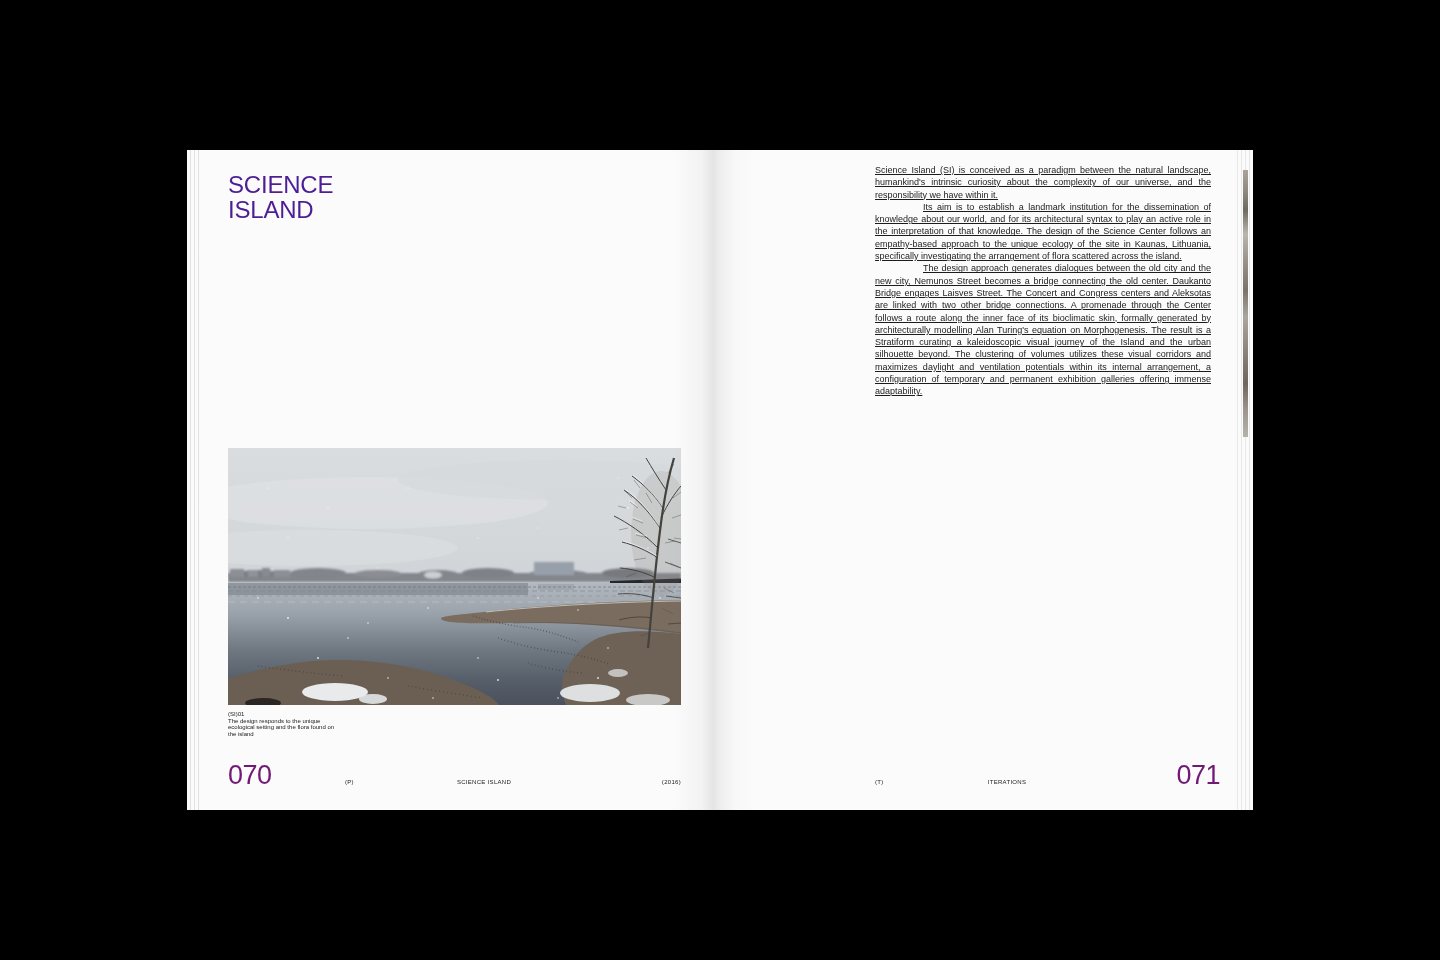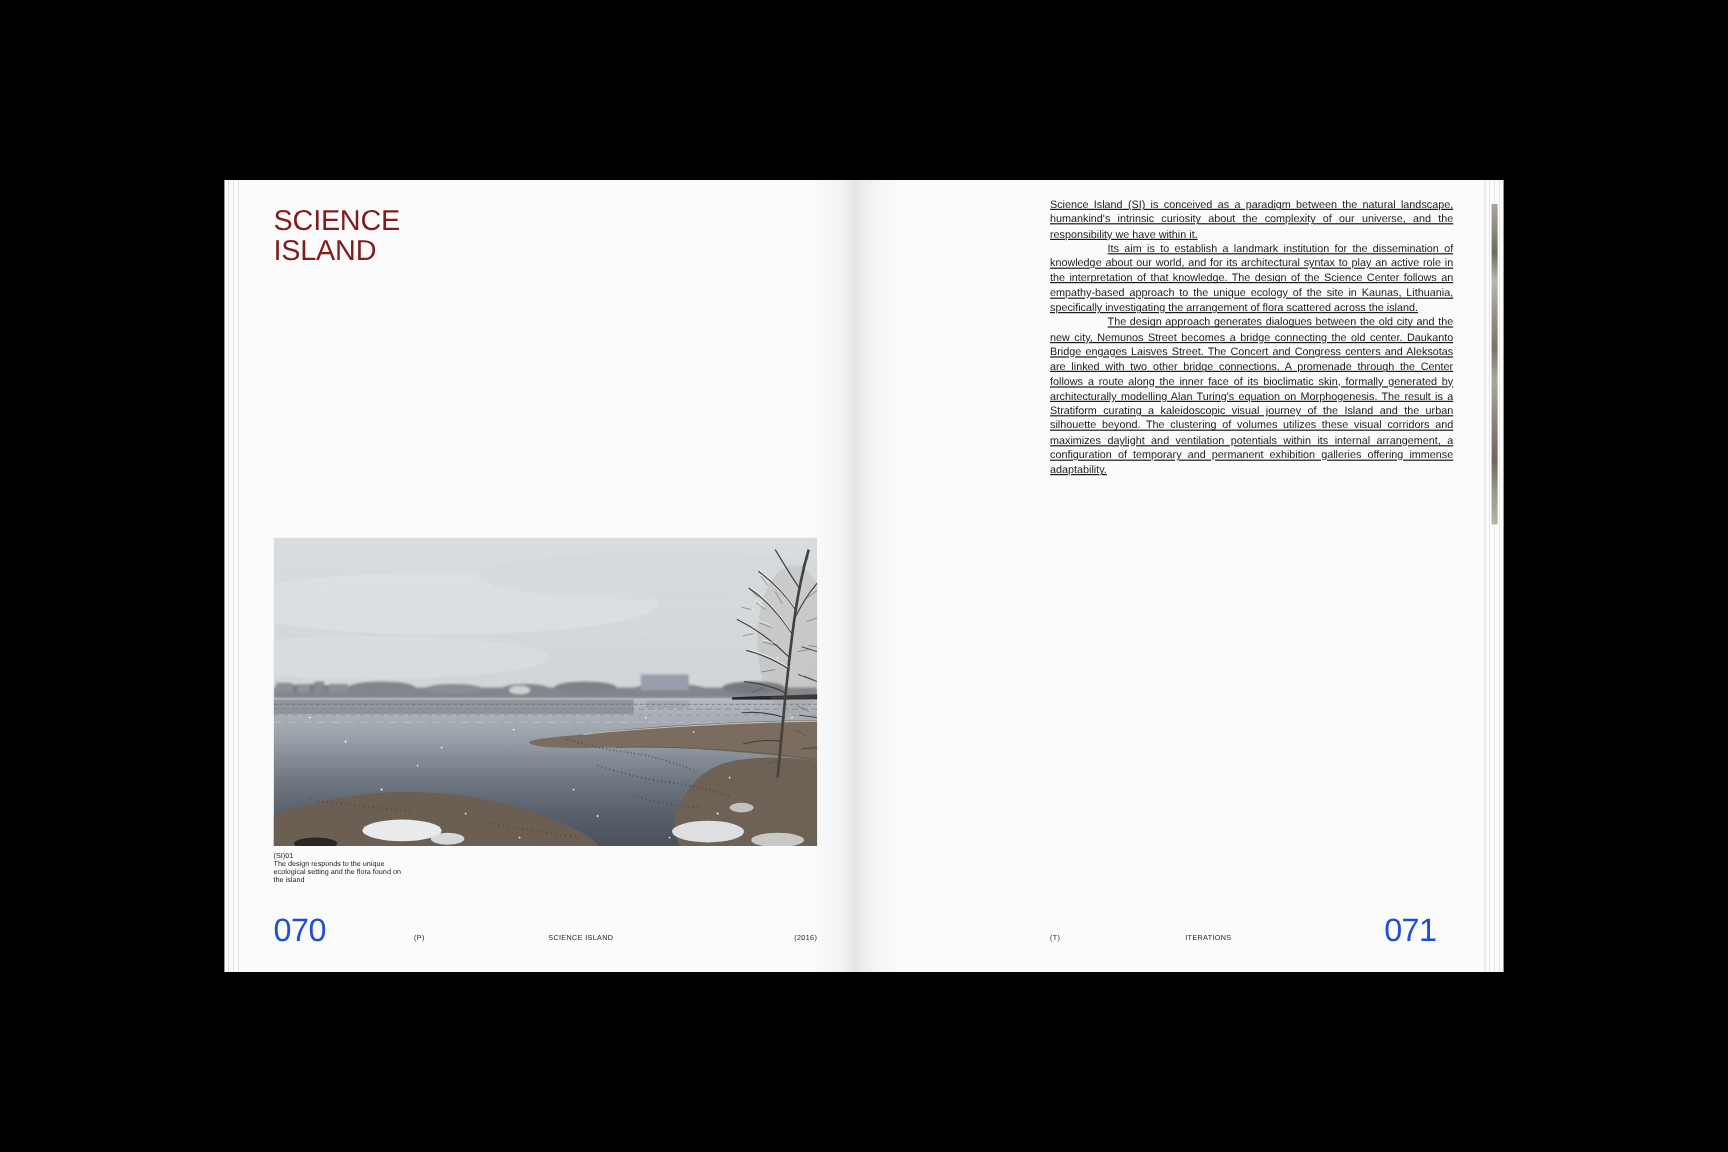--- a/index.html
+++ b/index.html
@@ -30,35 +30,35 @@
   }
   .spine-shadow {
     position:absolute; left:487px; top:0; bottom:0; width:80px; pointer-events:none;
     background:linear-gradient(90deg, rgba(0,0,0,0) 0%, rgba(0,0,0,0.035) 35%,
       rgba(0,0,0,0.09) 49%, rgba(0,0,0,0.05) 58%, rgba(0,0,0,0.015) 75%, rgba(0,0,0,0) 100%);
   }
   
   .page-title {
     position:absolute; left:41px; top:22px;
     font-size:24px; line-height:25px; font-weight:500; letter-spacing:-0.2px;
-    color:#7f1d1d; white-space:pre-line;
+    color:#4c1d95; white-space:pre-line;
   }
   .photo { position:absolute; left:41px; top:298px; width:453px; height:257px; }
   .photo svg { display:block; width:100%; height:100%; }
   .caption {
     position:absolute; left:41px; top:561px; width:110px;
     font-size:6px; line-height:6.6px; color:#222;
   }
   .caption .cap-text { white-space:pre-line; }
   .page-number {
     position:absolute; top:610px; font-size:27px; font-weight:500;
-    letter-spacing:-0.5px; color:#1d4ed8;
+    letter-spacing:-0.5px; color:#701a75;
   }
   .page-number.left { left:41px; }
-  .page-number.right { right:56px; }
+  .page-number.right { right:33px; }
   .footer-row {
     position:absolute; top:629px; height:8px;
     font-size:6px; letter-spacing:0.3px; color:#222;
   }
   .footer-row.left { left:41px; width:453px; }
   .footer-row.right { left:688px; width:336px; }
   .footer-row span { position:absolute; top:0; white-space:nowrap; }
   .f-p { left:117px; }
   .f-title { left:256px; transform:translateX(-50%); }
   .f-year { right:0; }

